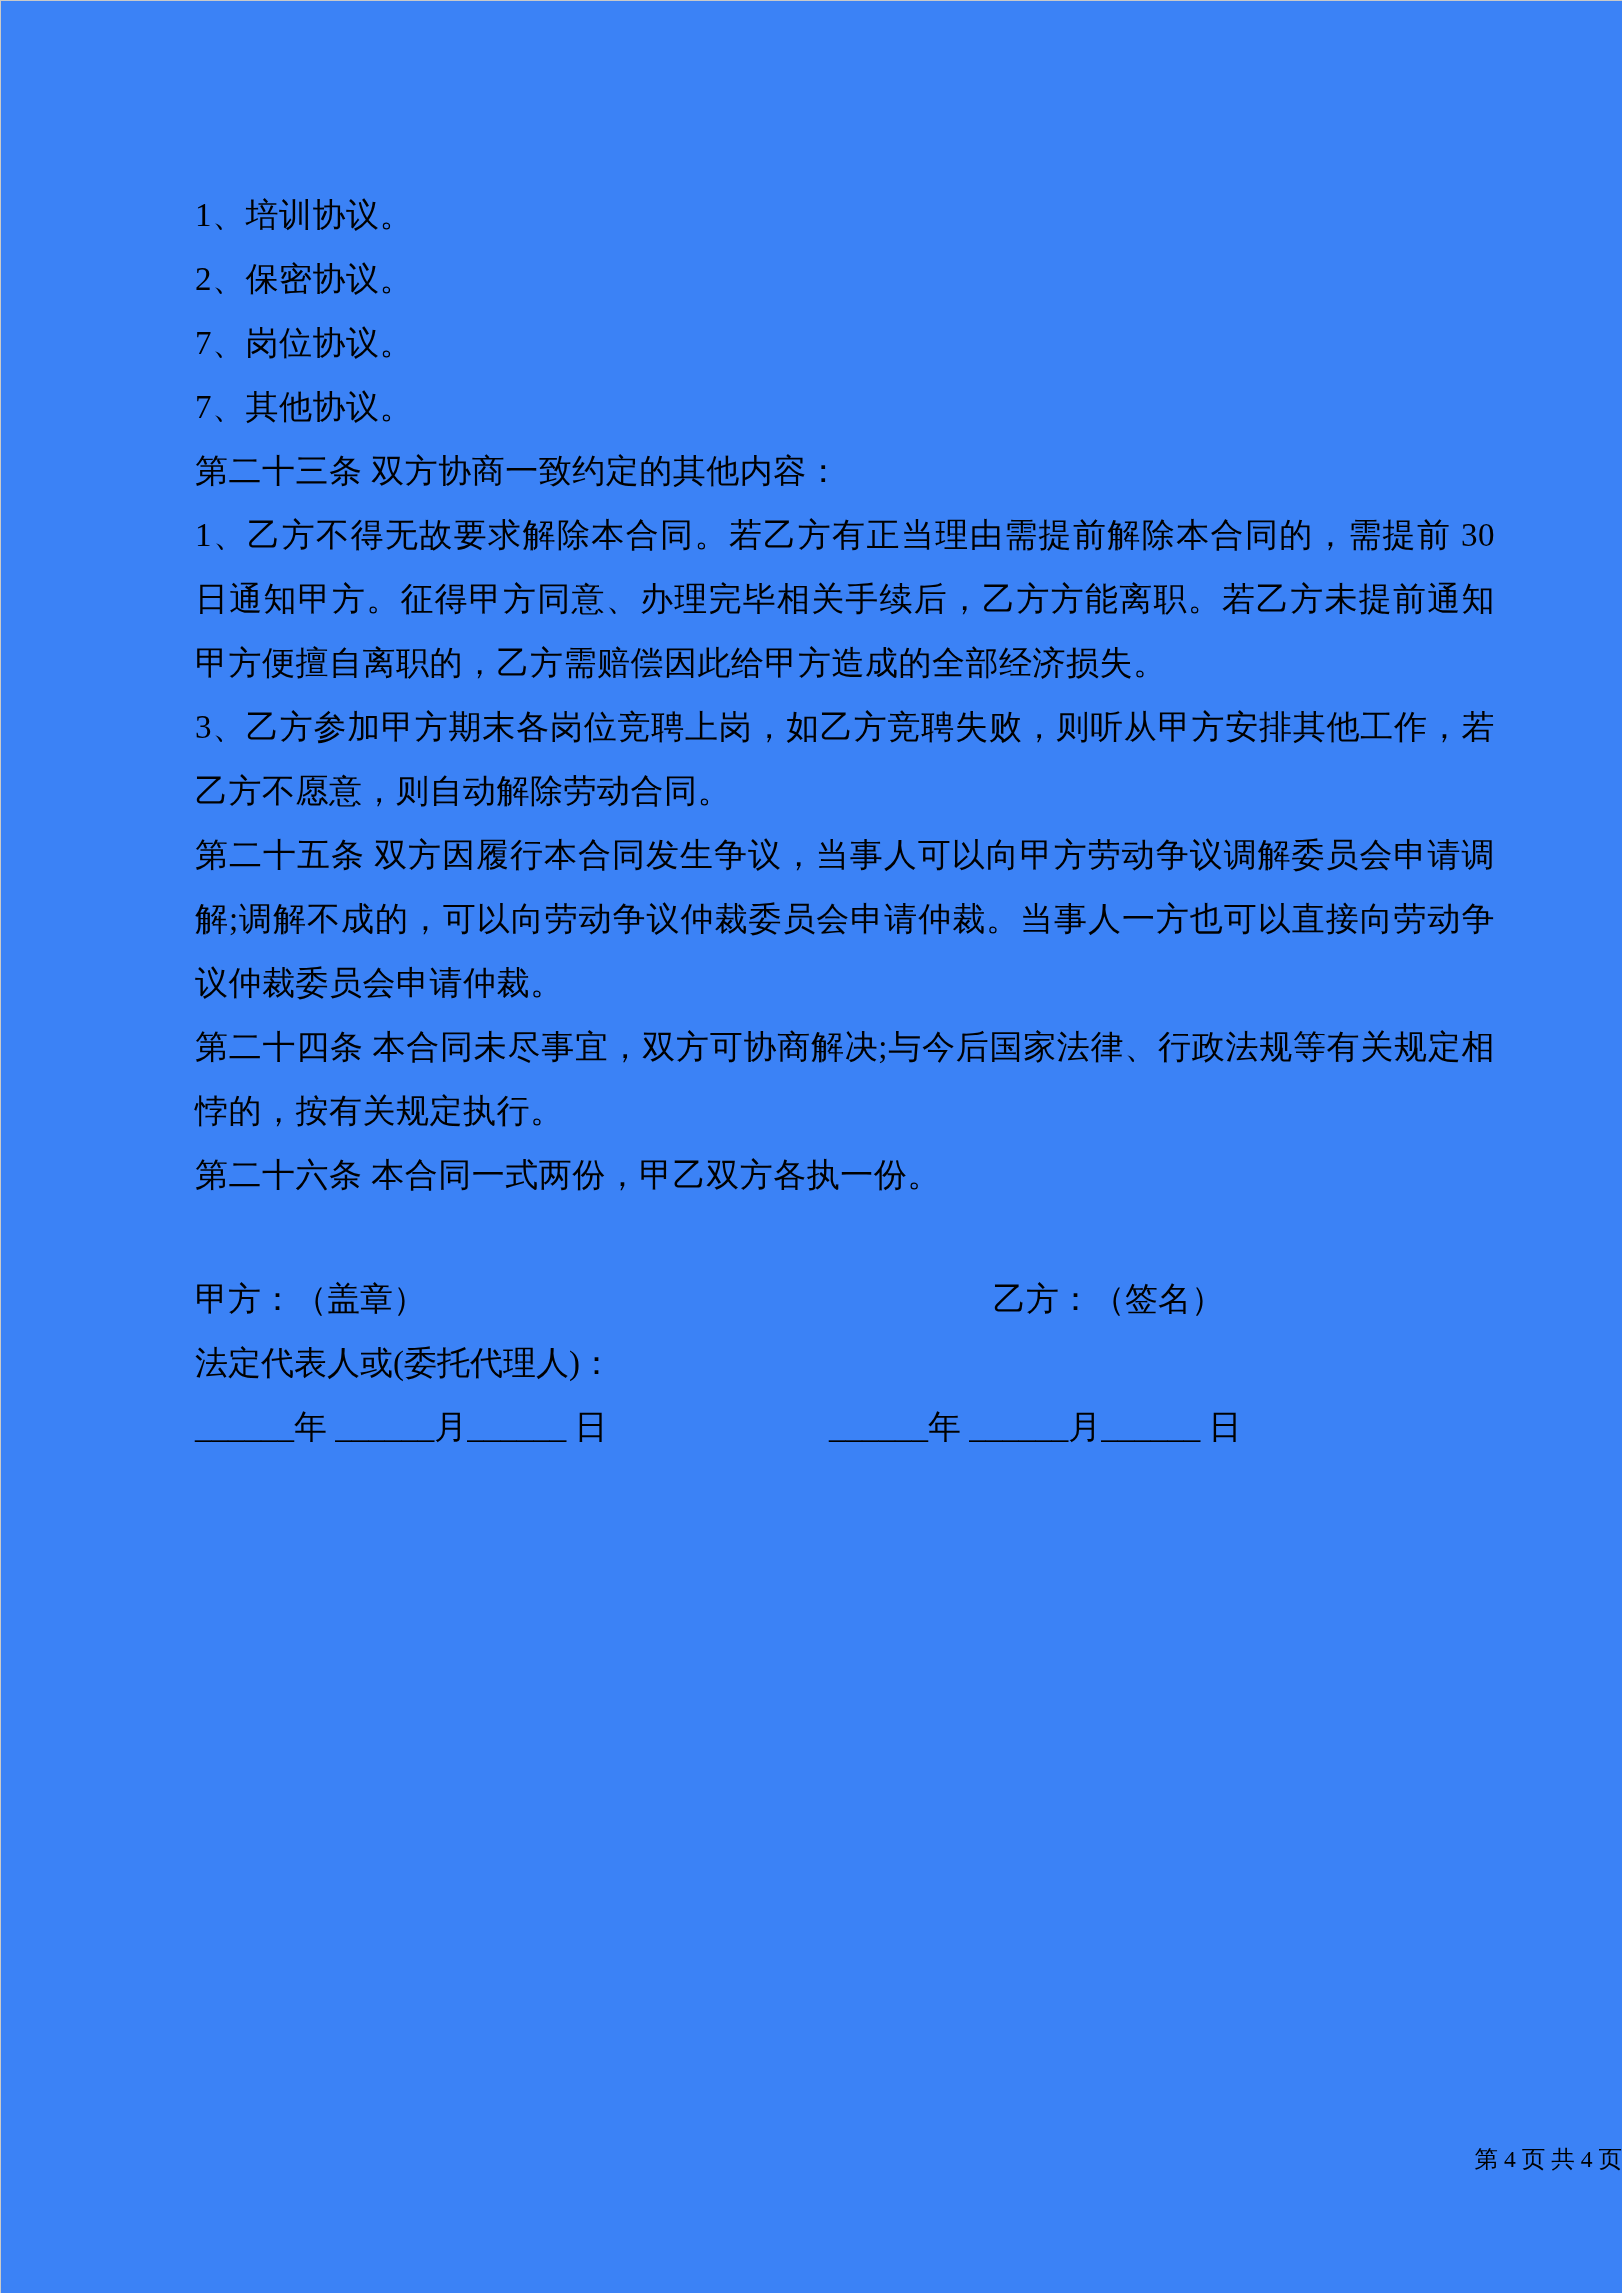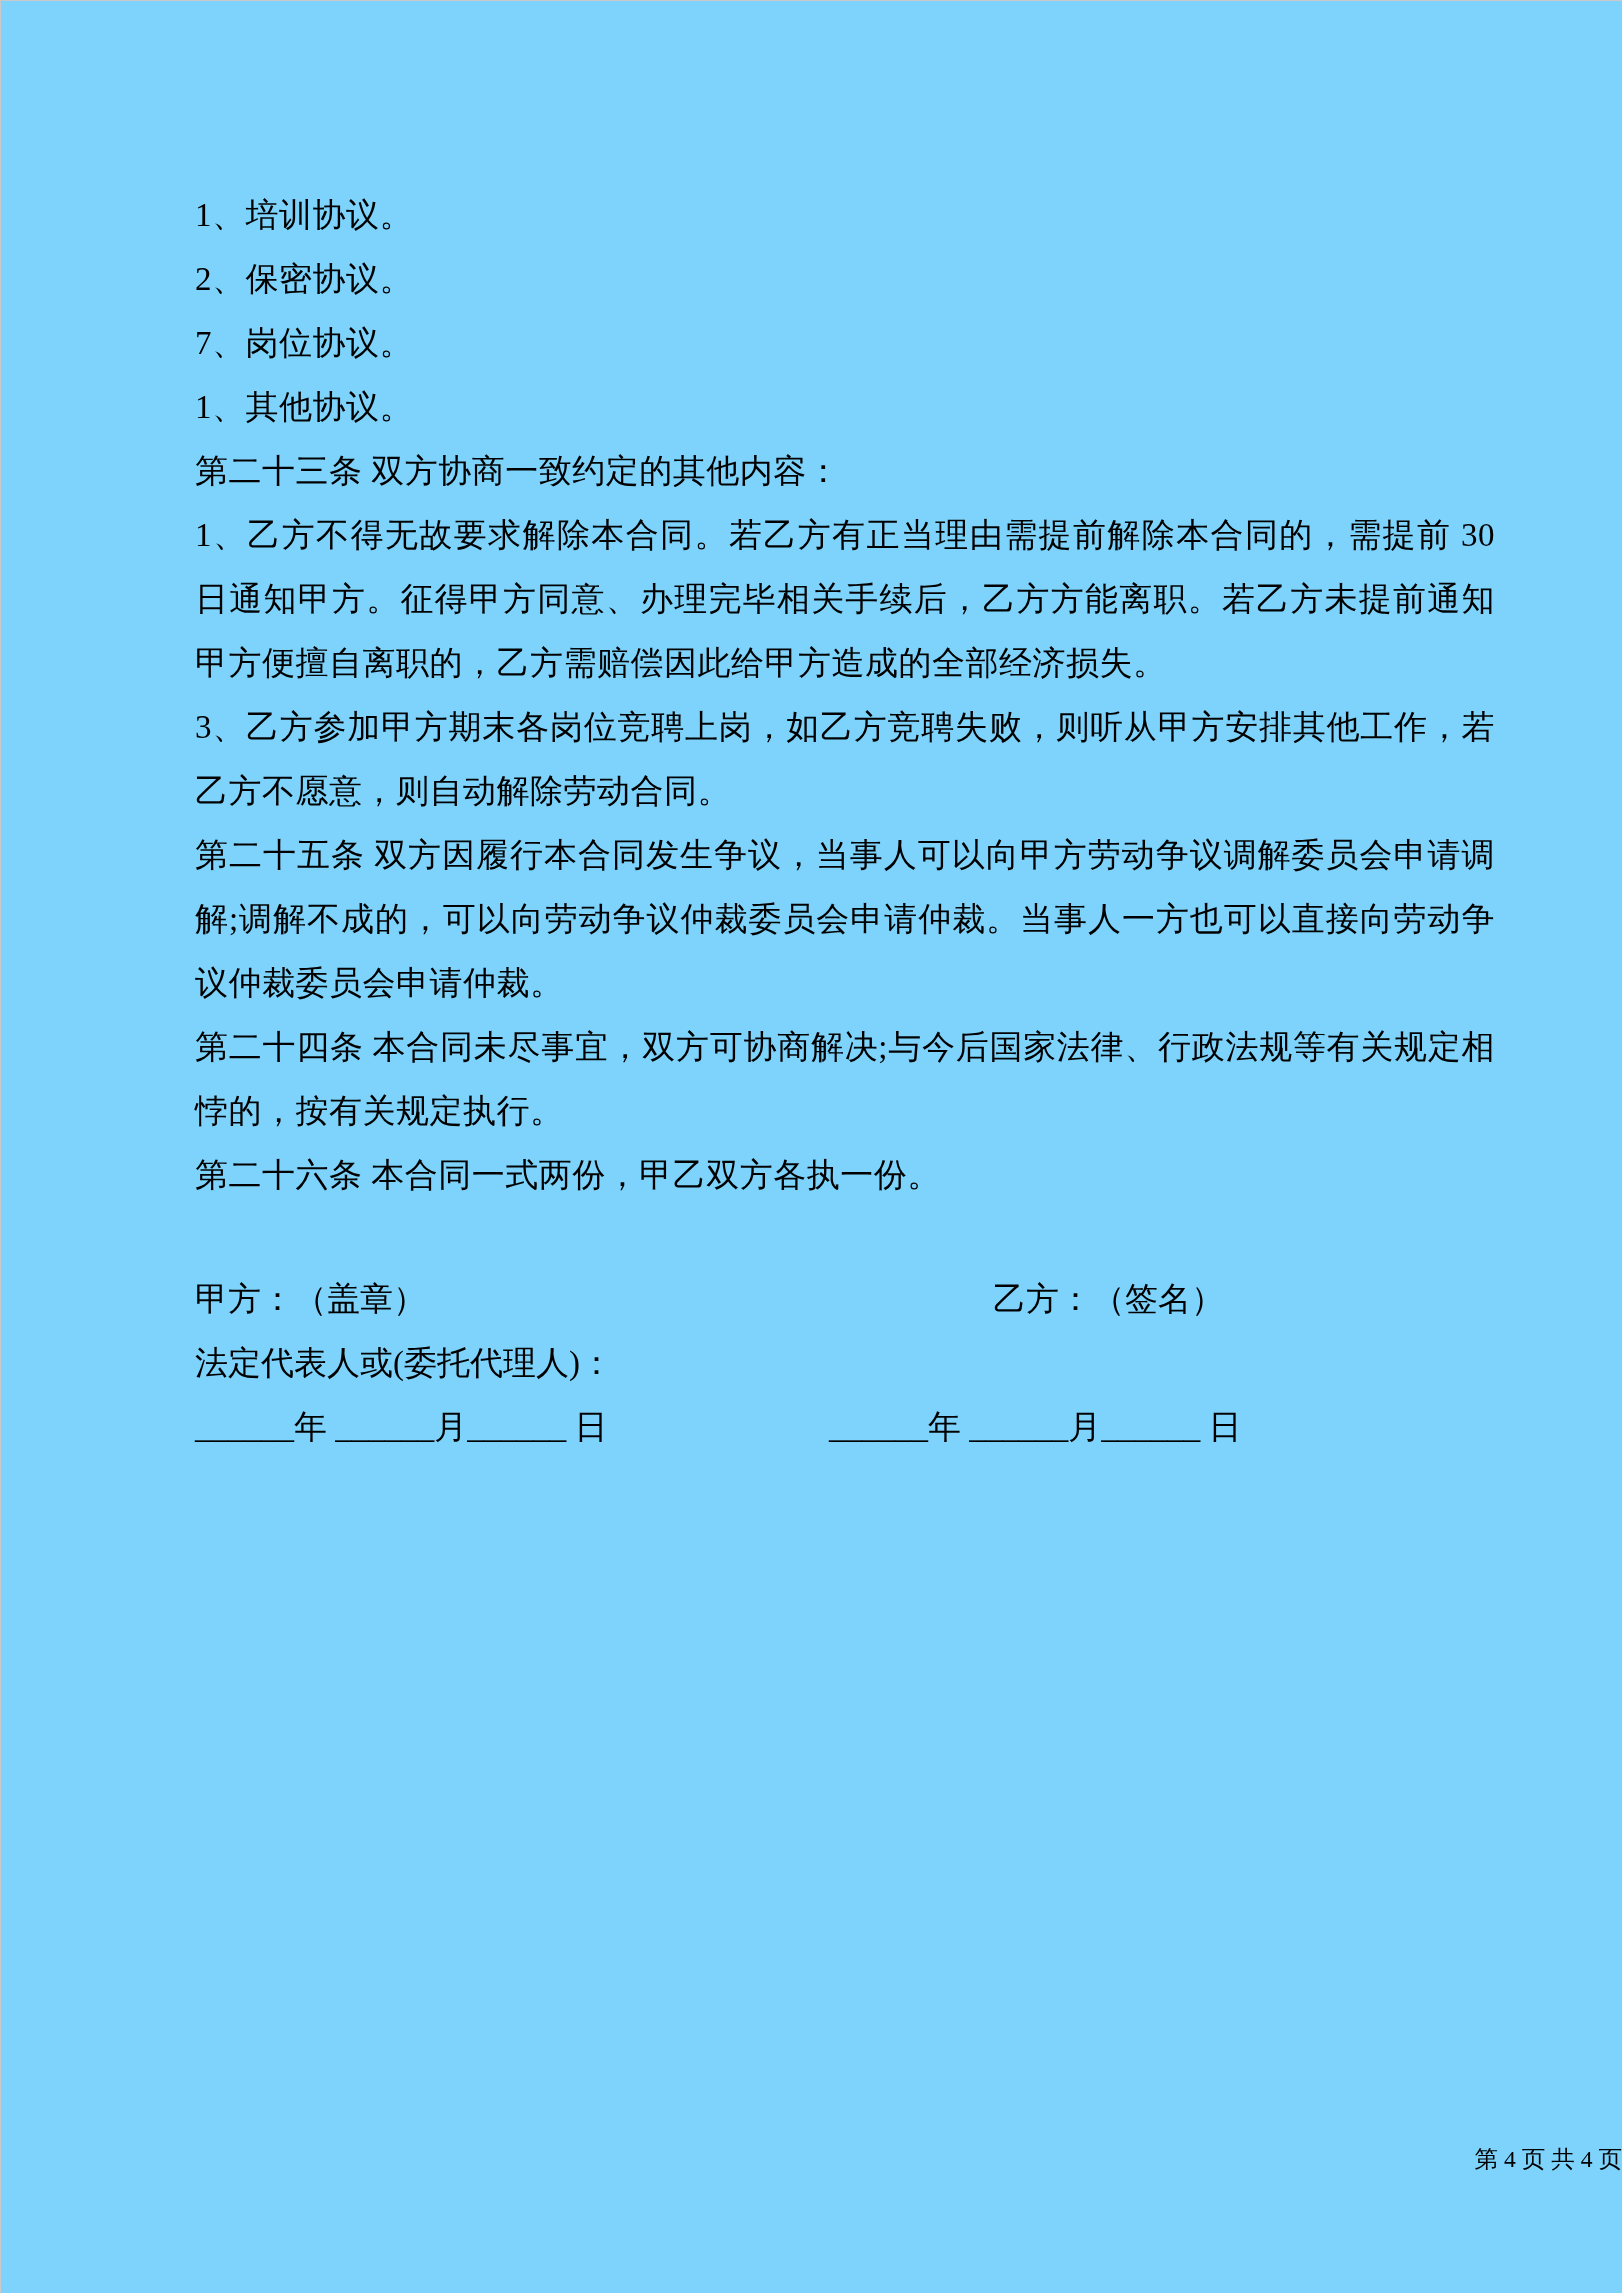--- a/index.html
+++ b/index.html
@@ -4,21 +4,21 @@
 <style>
   html, body {
     margin: 0;
     padding: 0;
     background: #ffffff;
   }
   .page {
     position: relative;
     width: 1623px;
     height: 2294px;
-    background: #7dd3fc;
+    background: #3b82f6;
     box-sizing: border-box;
     border: 0.9px solid #c9c9c9;
     font-family: "Liberation Serif", "DejaVu Serif", serif;
     color: #000000;
     overflow: hidden;
   }
   .content {
     position: absolute;
     top: 182px;
     left: 194px;
@@ -69,21 +69,21 @@
 </style>
 </head>
 <body>
 
 <div class="page">
   <div class="content">
 
     <p class="line">1、培训协议。</p>
     <p class="line">2、保密协议。</p>
     <p class="line">7、岗位协议。</p>
-    <p class="line">1、其他协议。</p>
+    <p class="line">7、其他协议。</p>
 
     <p class="line">第二十三条 双方协商一致约定的其他内容：</p>
 
     <p class="para">1、乙方不得无故要求解除本合同。若乙方有正当理由需提前解除本合同的，需提前 30 日通知甲方。征得甲方同意、办理完毕相关手续后，乙方方能离职。若乙方未提前通知甲方便擅自离职的，乙方需赔偿因此给甲方造成的全部经济损失。</p>
     <p class="para">3、乙方参加甲方期末各岗位竞聘上岗，如乙方竞聘失败，则听从甲方安排其他工作，若乙方不愿意，则自动解除劳动合同。</p>
 
     <p class="para">第二十五条 双方因履行本合同发生争议，当事人可以向甲方劳动争议调解委员会申请调解;调解不成的，可以向劳动争议仲裁委员会申请仲裁。当事人一方也可以直接向劳动争议仲裁委员会申请仲裁。</p>
     <p class="para">第二十四条 本合同未尽事宜，双方可协商解决;与今后国家法律、行政法规等有关规定相悖的，按有关规定执行。</p>
     <p class="para">第二十六条 本合同一式两份，甲乙双方各执一份。</p>
 

